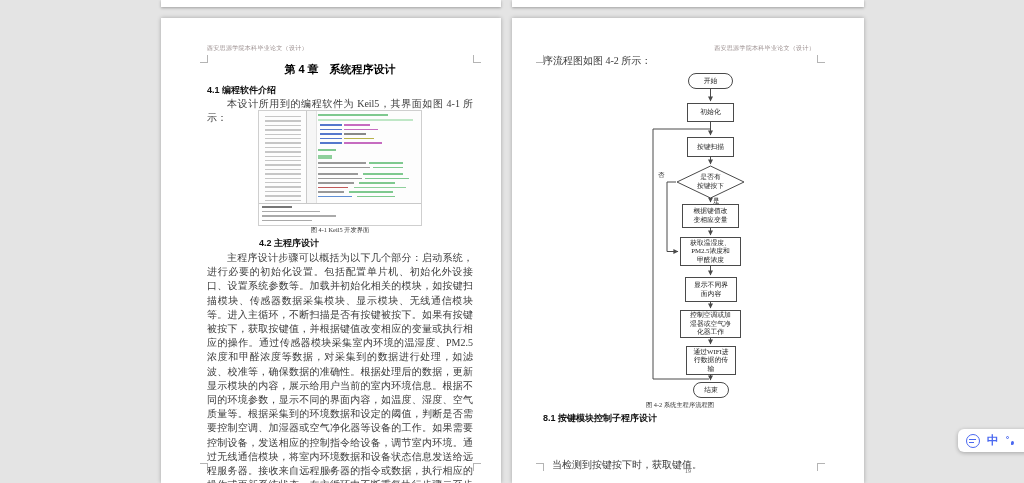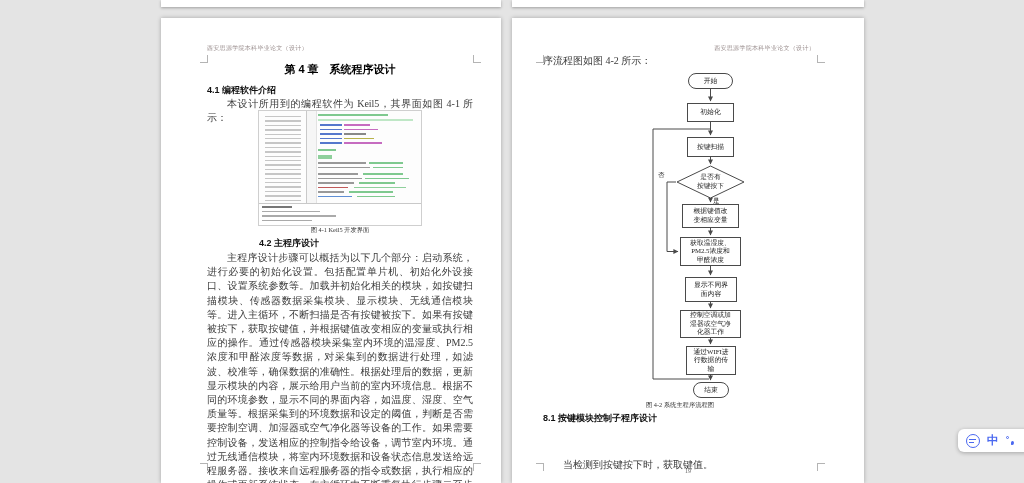--- a/index.html
+++ b/index.html
@@ -169,21 +169,21 @@
 湿器或空气净
 化器工作</div>
   <div class="fc-box" style="left:174px;top:328px;width:50px;height:29px;">通过WIFI进
 行数据的传
 输</div>
   <div class="fc-box fc-round" style="left:181px;top:364px;width:36px;height:16px;">结束</div>
 
   <div class="caption" style="left:31px;width:274px;top:383px;">图 4-2 系统主程序流程图</div>
 
   <div class="h2" style="left:31px;top:394px;">8.1 按键模块控制子程序设计</div>
-  <p class="para" style="left:31px;top:440px;width:274px;">当检测到按键按下时，获取键值。</p>
+  <p class="para" style="left:20px;top:440px;width:274px;">当检测到按键按下时，获取键值。</p>
 
   <div class="pagenum" style="top:450px;">19</div>
 </div>
 
 <div class="float-bar">
   <span class="tr-circle">
     <i style="top:4px;width:7px;"></i>
       <i style="top:7px;width:5px;"></i>
   </span>
   <span class="lang-zh">中</span>

